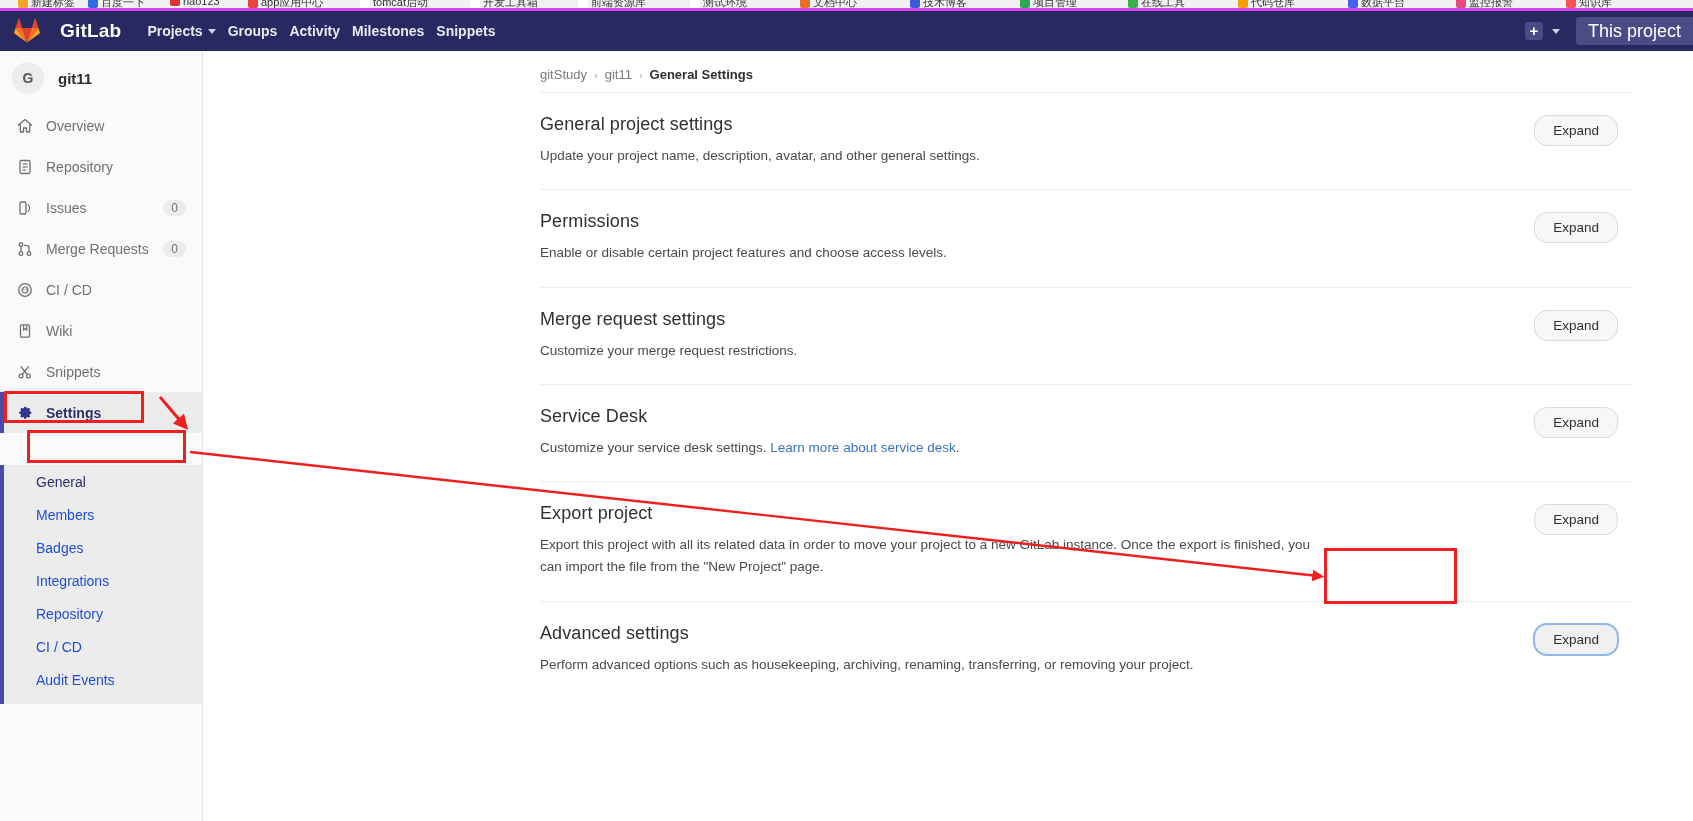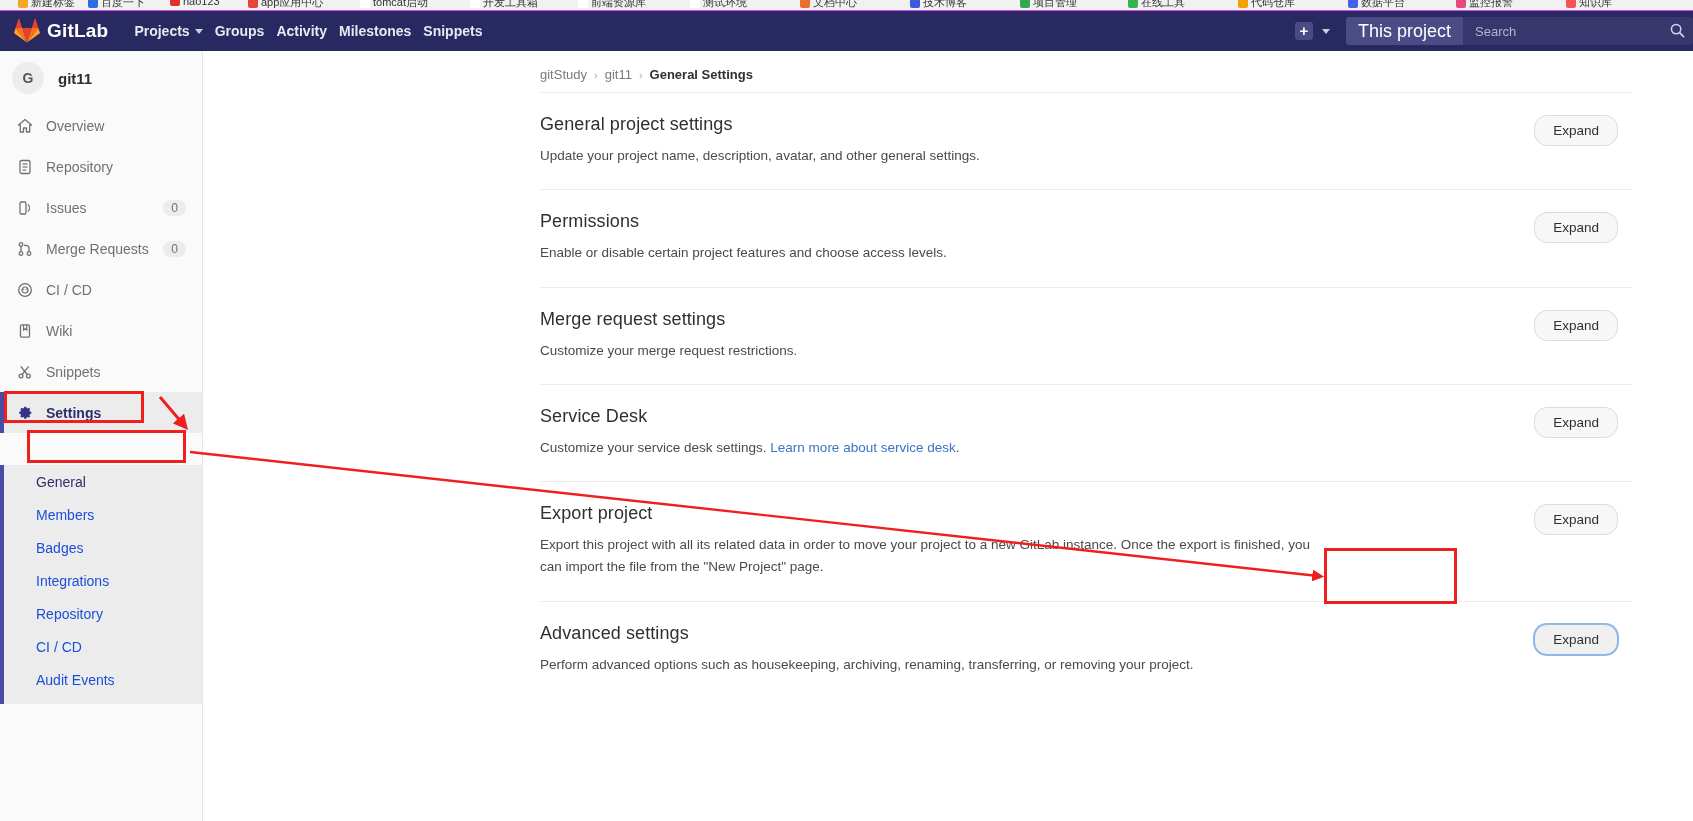--- a/index.html
+++ b/index.html
@@ -11,21 +11,21 @@
     font-family: "Liberation Sans", sans-serif;
   }
 
   
   .bookmark-strip {
     position: absolute;
     top: 0; left: 0;
     width: 1693px; height: 11px;
     background: #f1f1f1;
     overflow: hidden;
-    border-bottom: 1px solid #d946ef;
+    border-bottom: 3px solid #d946ef;
   }
   .bm-item {
     position: absolute;
     top: -5px;
     display: flex;
     align-items: center;
     gap: 3px;
     font-size: 11px;
     color: #333;
     white-space: nowrap;
@@ -50,21 +50,21 @@
   .gl-logo {
     margin-left: 14px;
     width: 26px; height: 26px;
     flex: none;
     display: block;
   }
   .gl-brand {
     color: #fff;
     font-size: 19px;
     font-weight: 600;
-    margin-left: 7px;
+    margin-left: 20px;
     letter-spacing: .2px;
   }
   .nav-links {
     display: flex;
     align-items: center;
     margin-left: 26px;
     gap: 12px;
   }
   .nav-link {
     color: #e8e8f0;
@@ -400,27 +400,20 @@
     <span class="nav-link">Groups</span>
     <span class="nav-link">Activity</span>
     <span class="nav-link">Milestones</span>
     <span class="nav-link">Snippets</span>
   </div>
 
   <div class="nav-right">
     <span class="plus-box">+</span>
     <i class="caret-d plus-caret"></i>
     <span class="scope-btn">This project</span>
-    <div class="search-wrap">
-      <input class="search-input" type="text" placeholder="Search" style="">
-      <svg class="search-icon-r" viewBox="0 0 16 16">
-        <circle cx="6.5" cy="6.5" r="5" fill="none" stroke="#d3d3e6" stroke-width="1.6"></circle>
-        <line x1="10.3" y1="10.3" x2="15" y2="15" stroke="#d3d3e6" stroke-width="1.8"></line>
-      </svg>
-    </div>
   </div>
 </div>
 
 <div class="sidebar">
   <div class="proj-head">
     <div class="proj-avatar">G</div>
     <div class="proj-name">git11</div>
   </div>
 
   <div class="nav-item">

